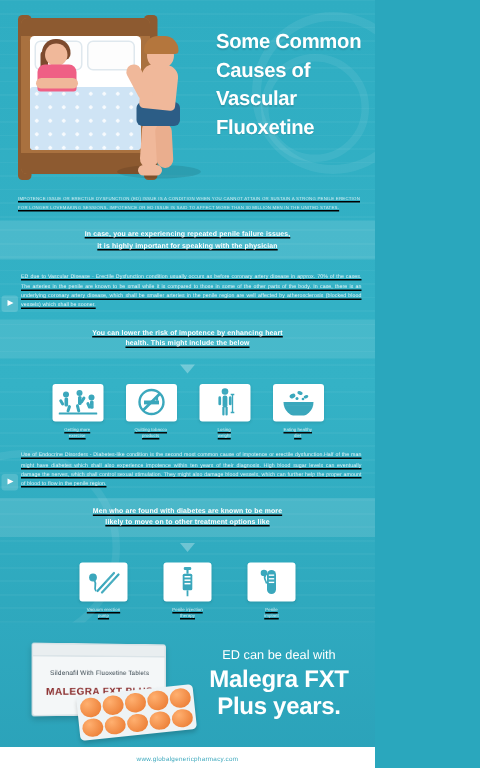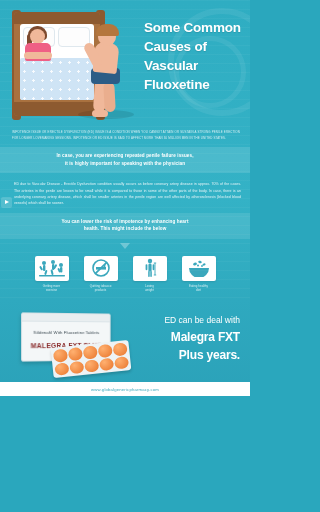--- a/index.html
+++ b/index.html
@@ -9,23 +9,24 @@
   body {
     width: 250px;
     height: 512px;
     overflow: hidden;
     font-family: "Liberation Sans", sans-serif;
     background: #2aa7bd;
   }
   .infographic {
     position: relative;
     width: 250px;
-    height: 396px;
+    height: 512px;
     background: linear-gradient(180deg, #2fadc2 0%, #34b2c6 50%, #2ba2b8 100%);
     overflow: hidden;
+    text-decoration: underline;
   }
 
   
   .ring {
     position: absolute;
     border-radius: 50%;
     border: 6px solid rgba(255,255,255,0.07);
     pointer-events: none;
   }
   .ring.r1 { width: 96px; height: 96px; right: -26px; top: 8px; }
@@ -320,30 +321,30 @@
   }
   .pill {
     background: radial-gradient(circle at 35% 30%, #ffb070, #e8742a);
     border-radius: 50%;
   }
   .product-copy {
     position: absolute;
     right: 10px; top: 16px;
     width: 108px;
     color: #ffffff;
-    text-align: right;
+    text-align: center;
   }
   .pc-small {
     font-size: 8.5px;
     line-height: 11.5px;
     font-weight: normal;
   }
   .pc-big {
     margin-top: 3px;
-    font-size: 12px;
+    font-size: 16px;
     line-height: 15px;
     font-weight: bold;
     letter-spacing: -0.2px;
   }
   .url-bar {
     position: absolute;
     left: 0; bottom: 0;
     width: 250px; height: 14px;
     background: #ffffff;
     display: flex; align-items: center; justify-content: center;

